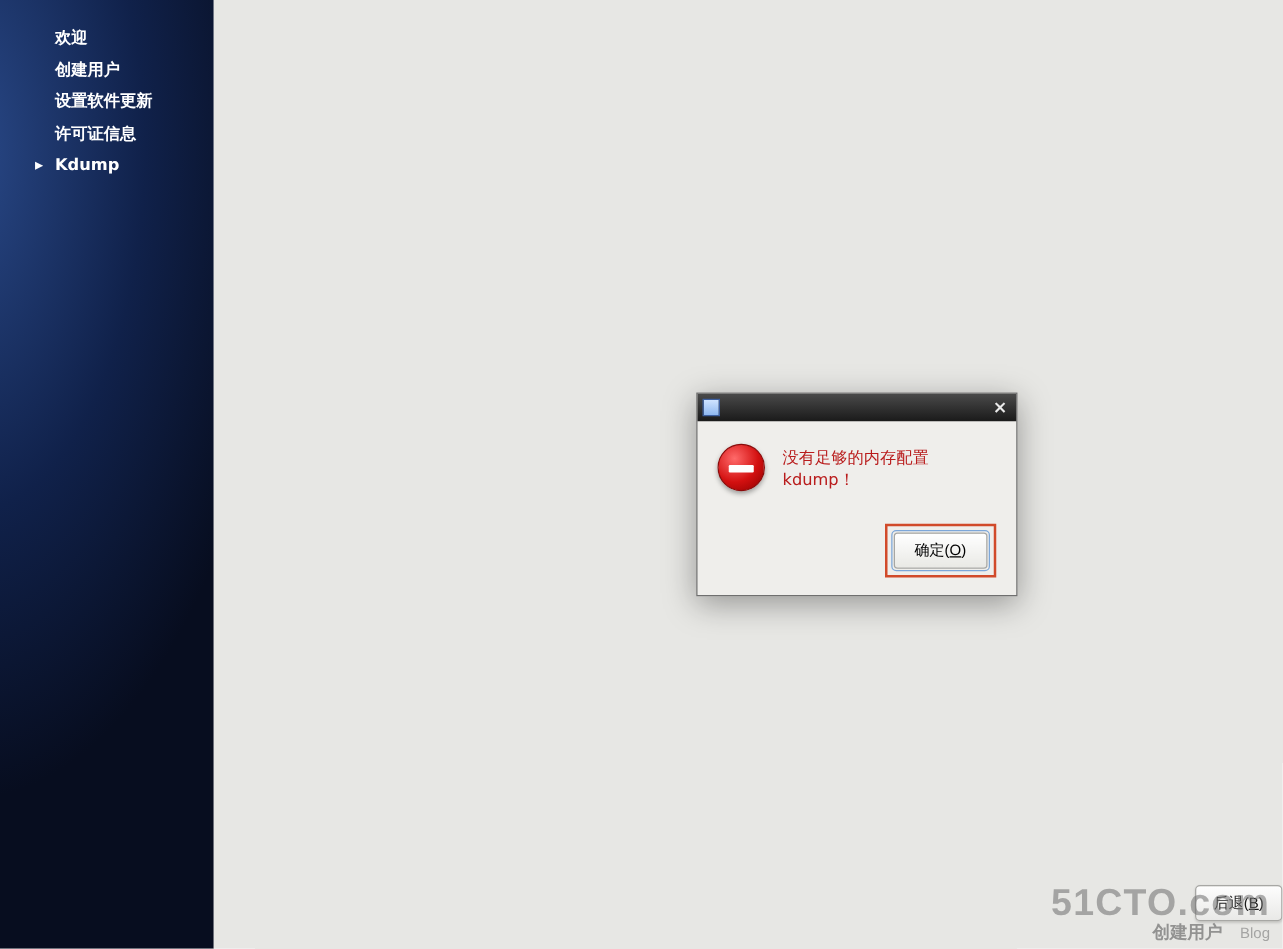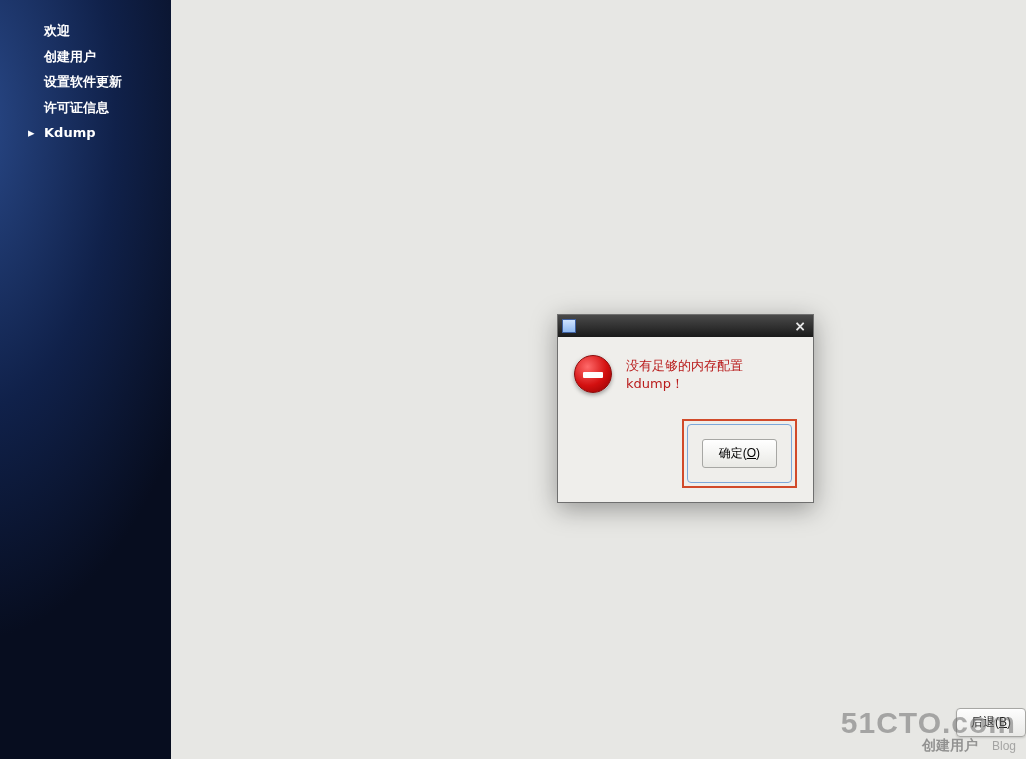--- a/index.html
+++ b/index.html
@@ -73,21 +73,21 @@
       position: relative; flex-shrink: 0;
       border: 1px solid #8a0b0b;
     }
     .err-icon::after {
       content: ""; position: absolute; left: 8px; right: 8px; top: 16px; height: 6px;
       background: #fff; border-radius: 1px;
     }
     .dlg-msg { font-size: 13px; color: #b91c1c; padding-top: 2px; }
     .dlg-actions { display: flex; justify-content: flex-end; margin-top: 26px; }
     .ok-wrap { border: 2px solid #d14a2a; padding: 3px; display: inline-block; }
-    .ok-inner { border: 1px solid #7da7d9; border-radius: 4px; padding: 14px; display:inline-block; }
+    .ok-inner { border: 1px solid #7da7d9; border-radius: 4px; padding: 1px; display:inline-block; }
     .ok-btn {
       background: linear-gradient(#ffffff, #e9e9e5);
       border: 1px solid #a7a7a4;
       border-radius: 3px;
       padding: 5px 16px;
       font-size: 12px;
       cursor: pointer;
     }
     .ok-btn .mnemonic { text-decoration: underline; }
 

